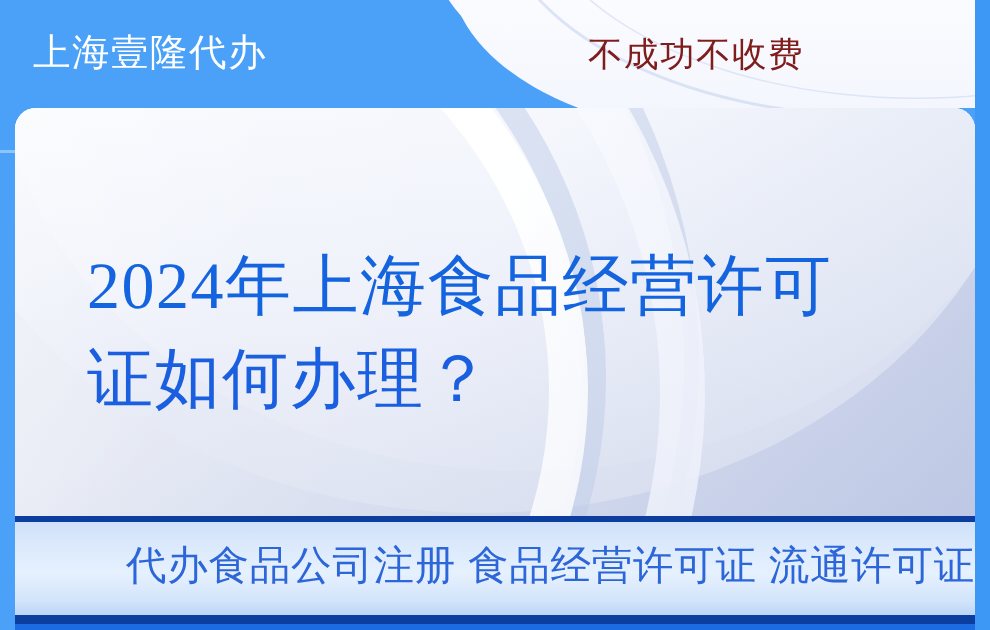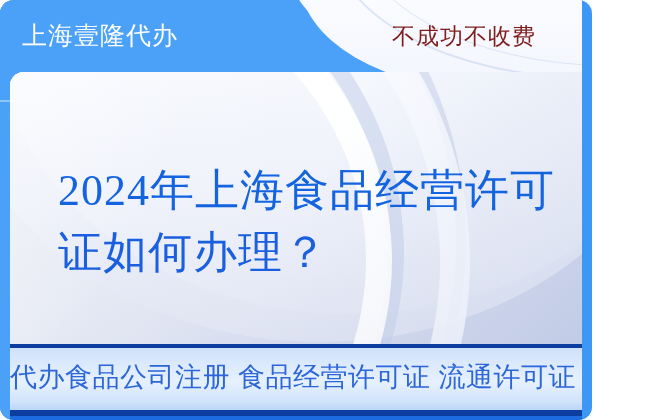--- a/index.html
+++ b/index.html
@@ -9,25 +9,24 @@
   }
   body {
     width: 660px;
     height: 420px;
     font-family: "Liberation Sans", "DejaVu Sans", sans-serif;
     overflow: hidden;
   }
 
   #poster {
     position: relative;
-    width: 592px;
+    width: 660px;
     height: 420px;
     overflow: hidden;
     background: #4BA1F7;
-    border-radius: 14px;
   }
 
   
   .header {
     position: absolute;
     left: 0; top: 0;
     width: 660px;
     height: 72px;
     overflow: hidden;
     background: #4BA1F7;
@@ -214,21 +213,21 @@
     border-top: 4px solid #0B3E9E;
     box-sizing: border-box;
     overflow: hidden;
     z-index: 6;
   }
   .footer-text {
     position: absolute;
     left: 0;
     top: 10px;
     width: 640px;
-    text-align: left;
+    text-align: right;
     font-family: "Liberation Sans", "DejaVu Sans", sans-serif;
     font-size: 27px;
     line-height: 38px;
     color: #2C66D8;
     letter-spacing: 0.5px;
     white-space: nowrap;
   }
   .footer-underline {
     position: absolute;
     left: 0;

